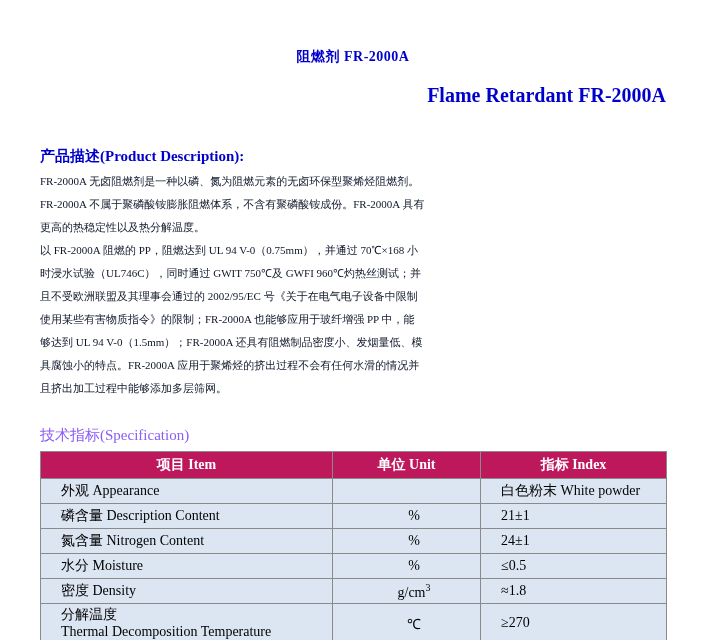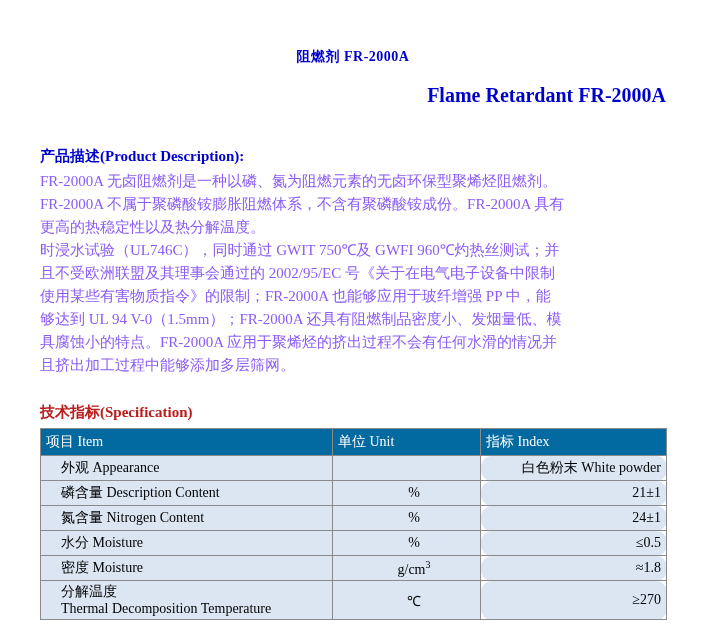--- a/index.html
+++ b/index.html
@@ -37,64 +37,64 @@
     margin-top: 18px;
   }
   .section-heading {
     color: #0000cc;
     font-weight: bold;
     font-size: 15px;
     margin-top: 40px;
     margin-bottom: 4px;
   }
   .body-text {
-    color: #8b5cf6;
-    font-size: 15px;
+    color: #0f172a;
+    font-size: 11px;
     line-height: 23px;
     text-align: justify;
   }
   .body-text p {
     margin: 0;
   }
   .spec-heading {
-    color: #b91c1c;
-    font-weight: bold;
+    color: #8b5cf6;
+    font-weight: normal;
     font-size: 15px;
     margin-top: 26px;
     margin-bottom: 6px;
   }
   table.spec {
     border-collapse: collapse;
     width: 626px;
     table-layout: fixed;
     font-size: 14px;
   }
   table.spec th, table.spec td {
     border: 1px solid #8a8a8a;
     padding: 2px 5px;
     color: #000000;
     vertical-align: middle;
   }
   table.spec thead th {
-    background: #0369a1;
+    background: #be185d;
     color: #ffffff;
-    font-weight: normal;
-    text-align: left;
+    font-weight: bold;
+    text-align: center;
     height: 22px;
   }
   table.spec tbody tr {
     background: #dce6f2;
   }
   table.spec tbody td {
     height: 20px;
     padding-left: 20px;
   }
   td.c-name { text-align: left; }
   td.c-unit { text-align: center; }
-  td.c-index { text-align: right; border-radius: 11px; }
+  td.c-index { text-align: left; }
   .col1 { width: 292px; }
   .col2 { width: 148px; }
   .col3 { width: 186px; }
   .two-line {
     line-height: 17px;
   }
   sup, .sup {
     font-size: 10px;
     vertical-align: super;
   }
@@ -106,20 +106,21 @@
 
   <div class="title-cn">阻燃剂 FR-2000A</div>
   <div class="title-en">Flame Retardant FR-2000A</div>
 
   <div class="section-heading">产品描述(Product Description):</div>
 
   <div class="body-text">
     <p>FR-2000A 无卤阻燃剂是一种以磷、氮为阻燃元素的无卤环保型聚烯烃阻燃剂。</p>
     <p>FR-2000A 不属于聚磷酸铵膨胀阻燃体系，不含有聚磷酸铵成份。FR-2000A 具有</p>
     <p>更高的热稳定性以及热分解温度。</p>
+    <p>以 FR-2000A 阻燃的 PP，阻燃达到 UL 94 V-0（0.75mm），并通过 70℃×168 小</p>
     <p>时浸水试验（UL746C），同时通过 GWIT 750℃及 GWFI 960℃灼热丝测试；并</p>
     <p>且不受欧洲联盟及其理事会通过的 2002/95/EC 号《关于在电气电子设备中限制</p>
     <p>使用某些有害物质指令》的限制；FR-2000A 也能够应用于玻纤增强 PP 中，能</p>
     <p>够达到 UL 94 V-0（1.5mm）；FR-2000A 还具有阻燃制品密度小、发烟量低、模</p>
     <p>具腐蚀小的特点。FR-2000A 应用于聚烯烃的挤出过程不会有任何水滑的情况并</p>
     <p>且挤出加工过程中能够添加多层筛网。</p>
   </div>
 
   <div class="spec-heading">技术指标(Specification)</div>
 
@@ -151,21 +152,21 @@
         <td class="c-name">氮含量 Nitrogen Content</td>
         <td class="c-unit">%</td>
         <td class="c-index">24±1</td>
       </tr>
       <tr>
         <td class="c-name">水分 Moisture</td>
         <td class="c-unit">%</td>
         <td class="c-index">≤0.5</td>
       </tr>
       <tr>
-        <td class="c-name">密度 Moisture</td>
+        <td class="c-name">密度 Density</td>
         <td class="c-unit">g/cm<sup>3</sup></td>
         <td class="c-index">≈1.8</td>
       </tr>
       <tr>
         <td class="c-name two-line">分解温度<br>Thermal Decomposition Temperature</td>
         <td class="c-unit">℃</td>
         <td class="c-index">≥270</td>
       </tr>
 
     </tbody>

